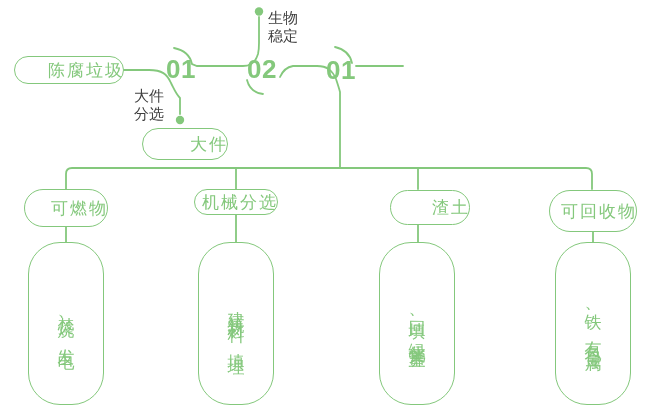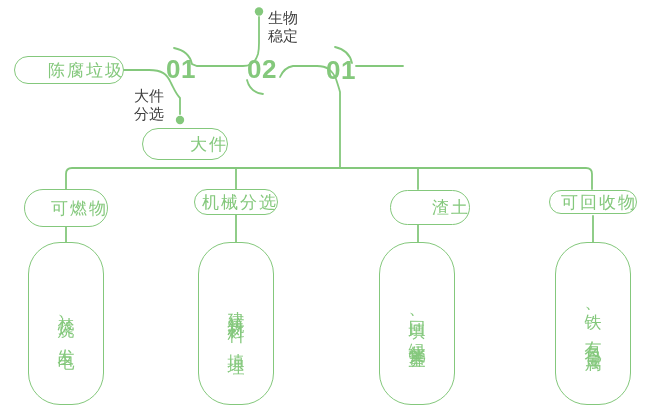--- a/index.html
+++ b/index.html
@@ -30,21 +30,21 @@
   .resultbox .vtext { writing-mode:vertical-rl; text-orientation:upright;
                       color:var(--green); font-size:17px; letter-spacing:5px; }
   .resultbox .vtext.tight { letter-spacing:2px; }
 
   
   #pill-source  { left:14px;  top:56px;  width:110px; height:28px; }
   #pill-bulky   { left:142px; top:128px; width:86px;  height:32px; }
   #pill-cat-1   { left:24px;  top:189px; width:84px;  height:38px; }
   #pill-cat-2   { left:194px; top:189px; width:84px;  height:26px; }
   #pill-cat-3   { left:390px; top:190px; width:80px;  height:35px; }
-  #pill-cat-4   { left:549px; top:190px; width:88px;  height:24px; }
+  #pill-cat-4   { left:549px; top:190px; width:88px;  height:42px; }
   #num-1 { left:163px; top:54px; }
   #num-2 { left:244px; top:54px; }
   #num-3 { left:323px; top:55px; }
   #label-bulky { left:134px; top:87px; }
   #label-bio   { left:268px; top:9px;  }
   #label-mech  { left:353px; top:86px; }
   #box-1 { left:28px;  }
   #box-2 { left:198px; }
   #box-3 { left:379px; }
   #box-4 { left:555px; }

